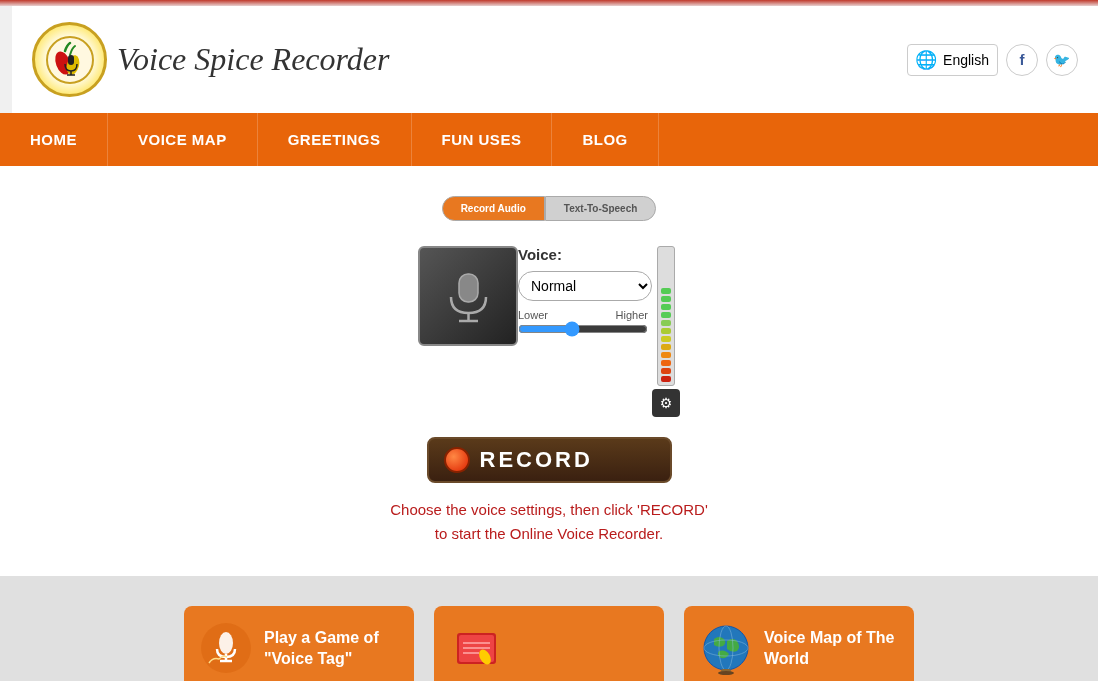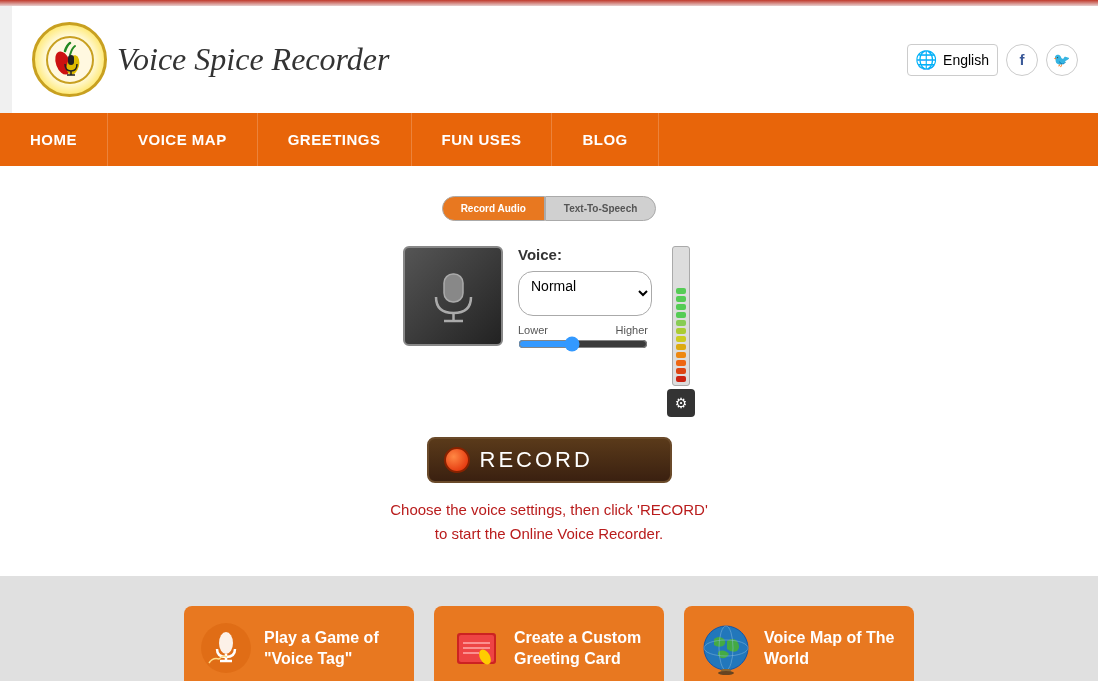--- a/index.html
+++ b/index.html
@@ -127,21 +127,20 @@
     .tab-btn.secondary {
       border-radius: 0 20px 20px 0;
       background: #d0d0d0;
       color: #555;
     }
 
     
     .recorder-area {
       display: flex;
       align-items: flex-start;
-      gap: 15px;
       margin-bottom: 15px;
     }
 
     
     .mic-display {
       width: 100px;
       height: 100px;
       background: linear-gradient(135deg, #555, #222);
       border-radius: 6px;
       display: flex;
@@ -156,21 +155,21 @@
       display: flex;
       flex-direction: column;
       gap: 8px;
     }
     .voice-label {
       font-size: 15px;
       font-weight: bold;
       color: #333;
     }
     .voice-select {
-      padding: 5px 25px 20px 8px;
+      padding: 5px 25px 5px 8px;
       font-size: 14px;
       border: 1px solid #aaa;
       border-radius: 15px;
       background: #fff;
       cursor: pointer;
       width: 134px;
     }
     .pitch-row {
       display: flex;
       flex-direction: column;
@@ -254,21 +253,21 @@
       width: 26px;
       height: 26px;
       background: radial-gradient(circle at 35% 35%, #ff8844, #dd2200);
       border-radius: 50%;
       border: 2px solid #882200;
       flex-shrink: 0;
     }
     .record-text {
       color: #fff;
       font-size: 22px;
-      font-weight: normal;
+      font-weight: bold;
       letter-spacing: 3px;
       font-family: Arial, sans-serif;
     }
 
     
     .instructions {
       text-align: center;
       color: #b91c1c;
       font-size: 15px;
       line-height: 1.6;
@@ -472,21 +471,20 @@
           <rect x="8" y="12" width="39" height="31" rx="3" fill="#cc2222"></rect>
           <rect x="10" y="14" width="35" height="27" rx="2" fill="#ee4444"></rect>
 
           <line x1="14" y1="22" x2="41" y2="22" stroke="#ffaaaa" stroke-width="1.5"></line>
           <line x1="14" y1="27" x2="41" y2="27" stroke="#ffaaaa" stroke-width="1.5"></line>
           <line x1="14" y1="32" x2="30" y2="32" stroke="#ffaaaa" stroke-width="1.5"></line>
 
           <ellipse cx="36" cy="36" rx="5" ry="8" fill="#ffcc00" transform="rotate(-30 36 36)"></ellipse>
         </svg>
       </div>
-      <div class="bottom-card-title">Create a Custom Greeting Card</div>
     </div>
     <button class="more-btn">More</button>
   </div>
 
   <div class="bottom-card">
     <div class="bottom-card-top">
       <div class="bottom-card-icon">
         <svg viewBox="0 0 55 55" xmlns="http://www.w3.org/2000/svg" width="55" height="55">
           <circle cx="27" cy="27" r="22" fill="#2277bb"></circle>
           <ellipse cx="27" cy="27" rx="22" ry="22" fill="none" stroke="#1155aa" stroke-width="1"></ellipse>

